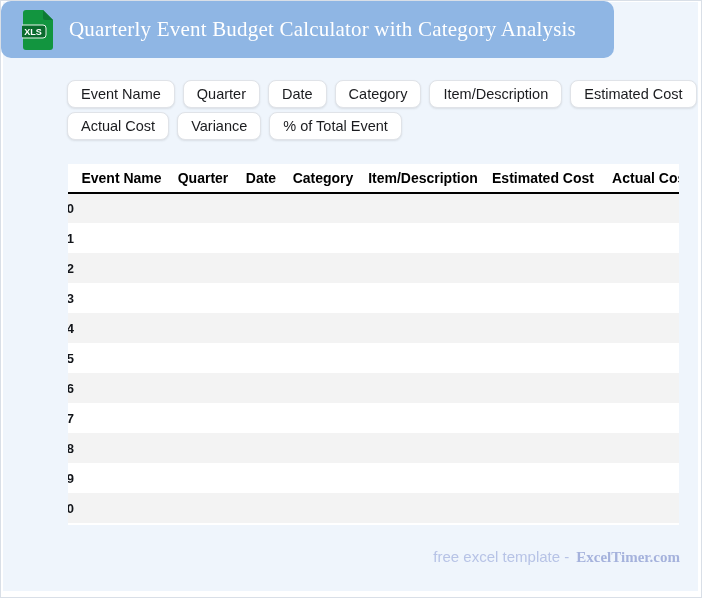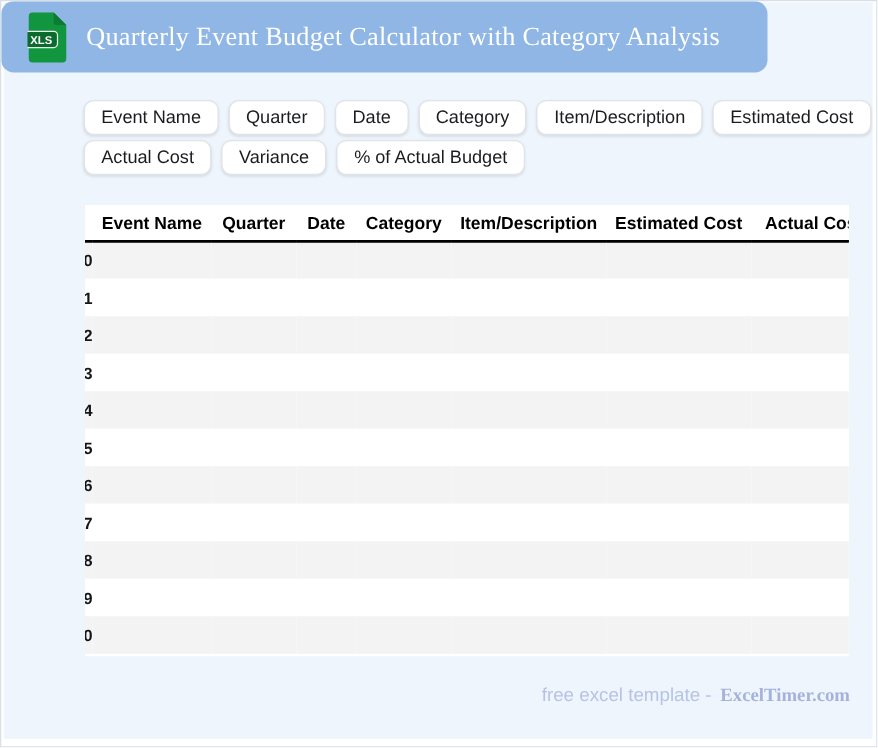--- a/index.html
+++ b/index.html
@@ -146,21 +146,21 @@
       <span class="chip">Event Name</span>
       <span class="chip">Quarter</span>
       <span class="chip">Date</span>
       <span class="chip">Category</span>
       <span class="chip">Item/Description</span>
       <span class="chip">Estimated Cost</span>
     </div>
   <div class="chip-row row-2" id="chips-row-2">
       <span class="chip">Actual Cost</span>
       <span class="chip">Variance</span>
-      <span class="chip">% of Actual Budget</span>
+      <span class="chip">% of Total Event</span>
     </div>
 
   <div class="table-viewport">
     <table class="sheet">
       <colgroup>
         <col style="width:18px">
           <col style="width:95px">
           <col style="width:68px">
         <col style="width:48px">
           <col style="width:76px">

